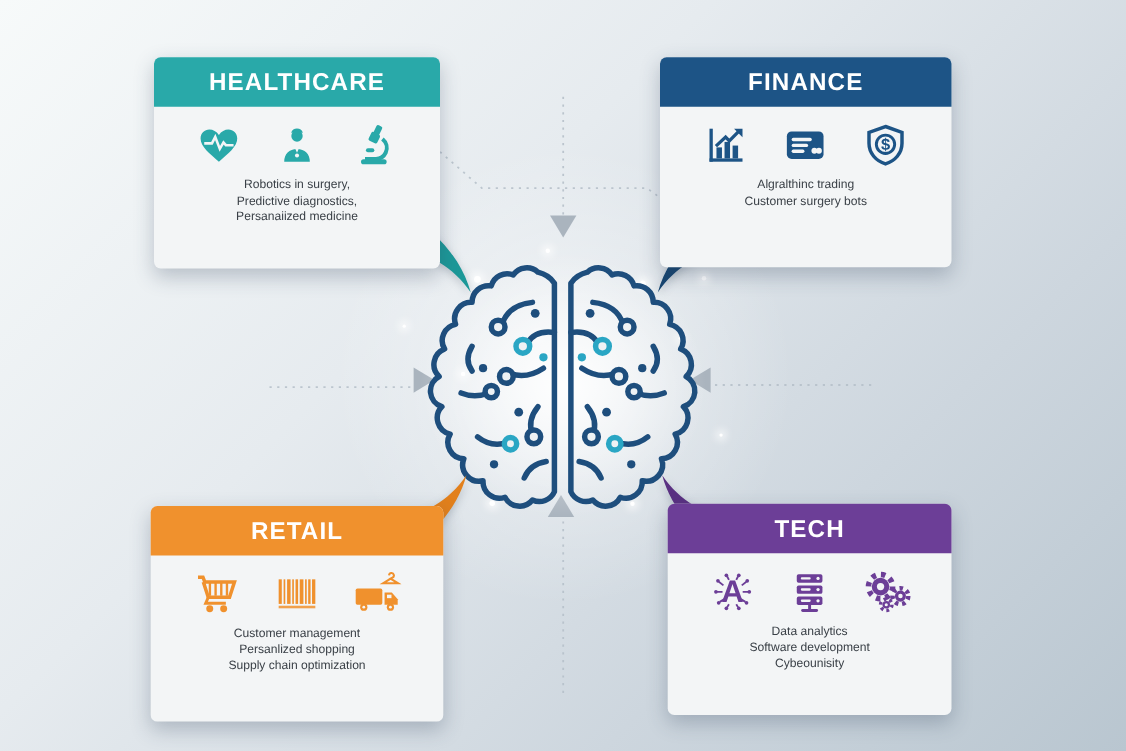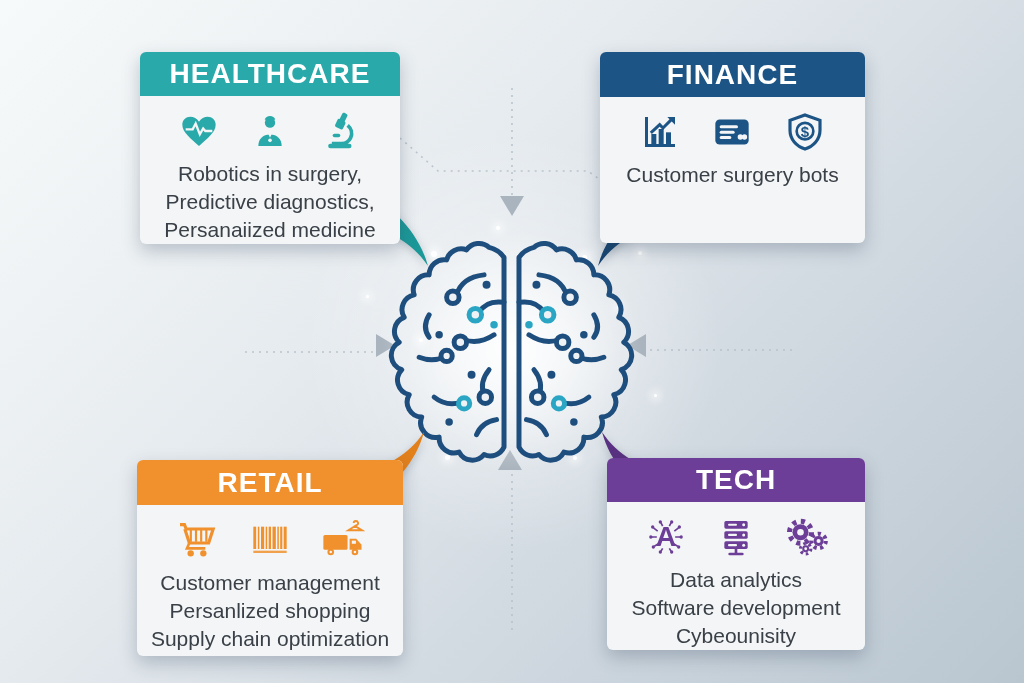--- a/index.html
+++ b/index.html
@@ -22,27 +22,27 @@
 
   .brain { position:absolute; left:374px; top:210px; }
 
   .flourish { position:absolute; width:80px; height:80px; z-index:1;
     filter:drop-shadow(0 3px 4px rgba(40,60,80,.25)); }
 
   .card { position:absolute; z-index:2; border-radius:6px; background:#f3f5f6;
     box-shadow:0 7px 18px rgba(45,65,90,.28); display:flex; flex-direction:column; }
   .card-header { height:45px; border-radius:6px 6px 0 0; display:flex;
     align-items:center; justify-content:center; }
-  .card-title { color:#fff; font-size:28px; font-weight:700; letter-spacing:1px; }
+  .card-title { color:#fff; font-size:22px; font-weight:700; letter-spacing:1px; }
   .icon-row { display:flex; justify-content:space-around; align-items:center;
     padding:14px 24px 2px; }
   .icon { width:48px; height:42px; display:flex; align-items:center; justify-content:center; }
   .icon svg { width:44px; height:40px; }
   .card-lines { text-align:center; margin-top:6px; color:#3a4047;
-    font-size:21px; line-height:1.34; }
+    font-size:11px; line-height:1.34; }
 
   #card-healthcare { left:140px; top:52px;  width:260px; height:192px; }
   #card-finance    { left:600px; top:52px;  width:265px; height:191px; }
   #card-retail     { left:137px; top:460px; width:266px; height:196px; }
   #card-tech       { left:607px; top:458px; width:258px; height:192px; }
 
   #fl-healthcare { left:368px; top:188px; }
   #fl-finance    { left:578px; top:188px; }
   #fl-retail     { left:364px; top:430px; }
   #fl-tech       { left:582px; top:430px; }
@@ -198,20 +198,21 @@
         </span>
       <span class="icon">
           <svg viewBox="0 0 24 24">
             <path d="M12 1.8 21 5v6c0 5.4-3.8 9.6-9 11.2C6.8 20.6 3 16.4 3 11V5z" fill="none" stroke="currentColor" stroke-width="1.9"></path>
             <circle cx="12" cy="11.5" r="5" fill="none" stroke="currentColor" stroke-width="1.6"></circle>
             <text x="12" y="14.7" font-size="9" font-weight="bold" text-anchor="middle" fill="currentColor" font-family="Liberation Sans, sans-serif">$</text>
           </svg>
         </span>
     </div>
     <div class="card-lines">
+      <div>Algralthinc trading</div>
       <div>Customer surgery bots</div>
     </div>
   </div>
 
   <div class="card" id="card-retail">
     <div class="card-header" style="background: rgb(240, 145, 45);">
       <span class="card-title">RETAIL</span>
     </div>
     <div class="icon-row" style="color: rgb(240, 145, 45);">
       <span class="icon">

